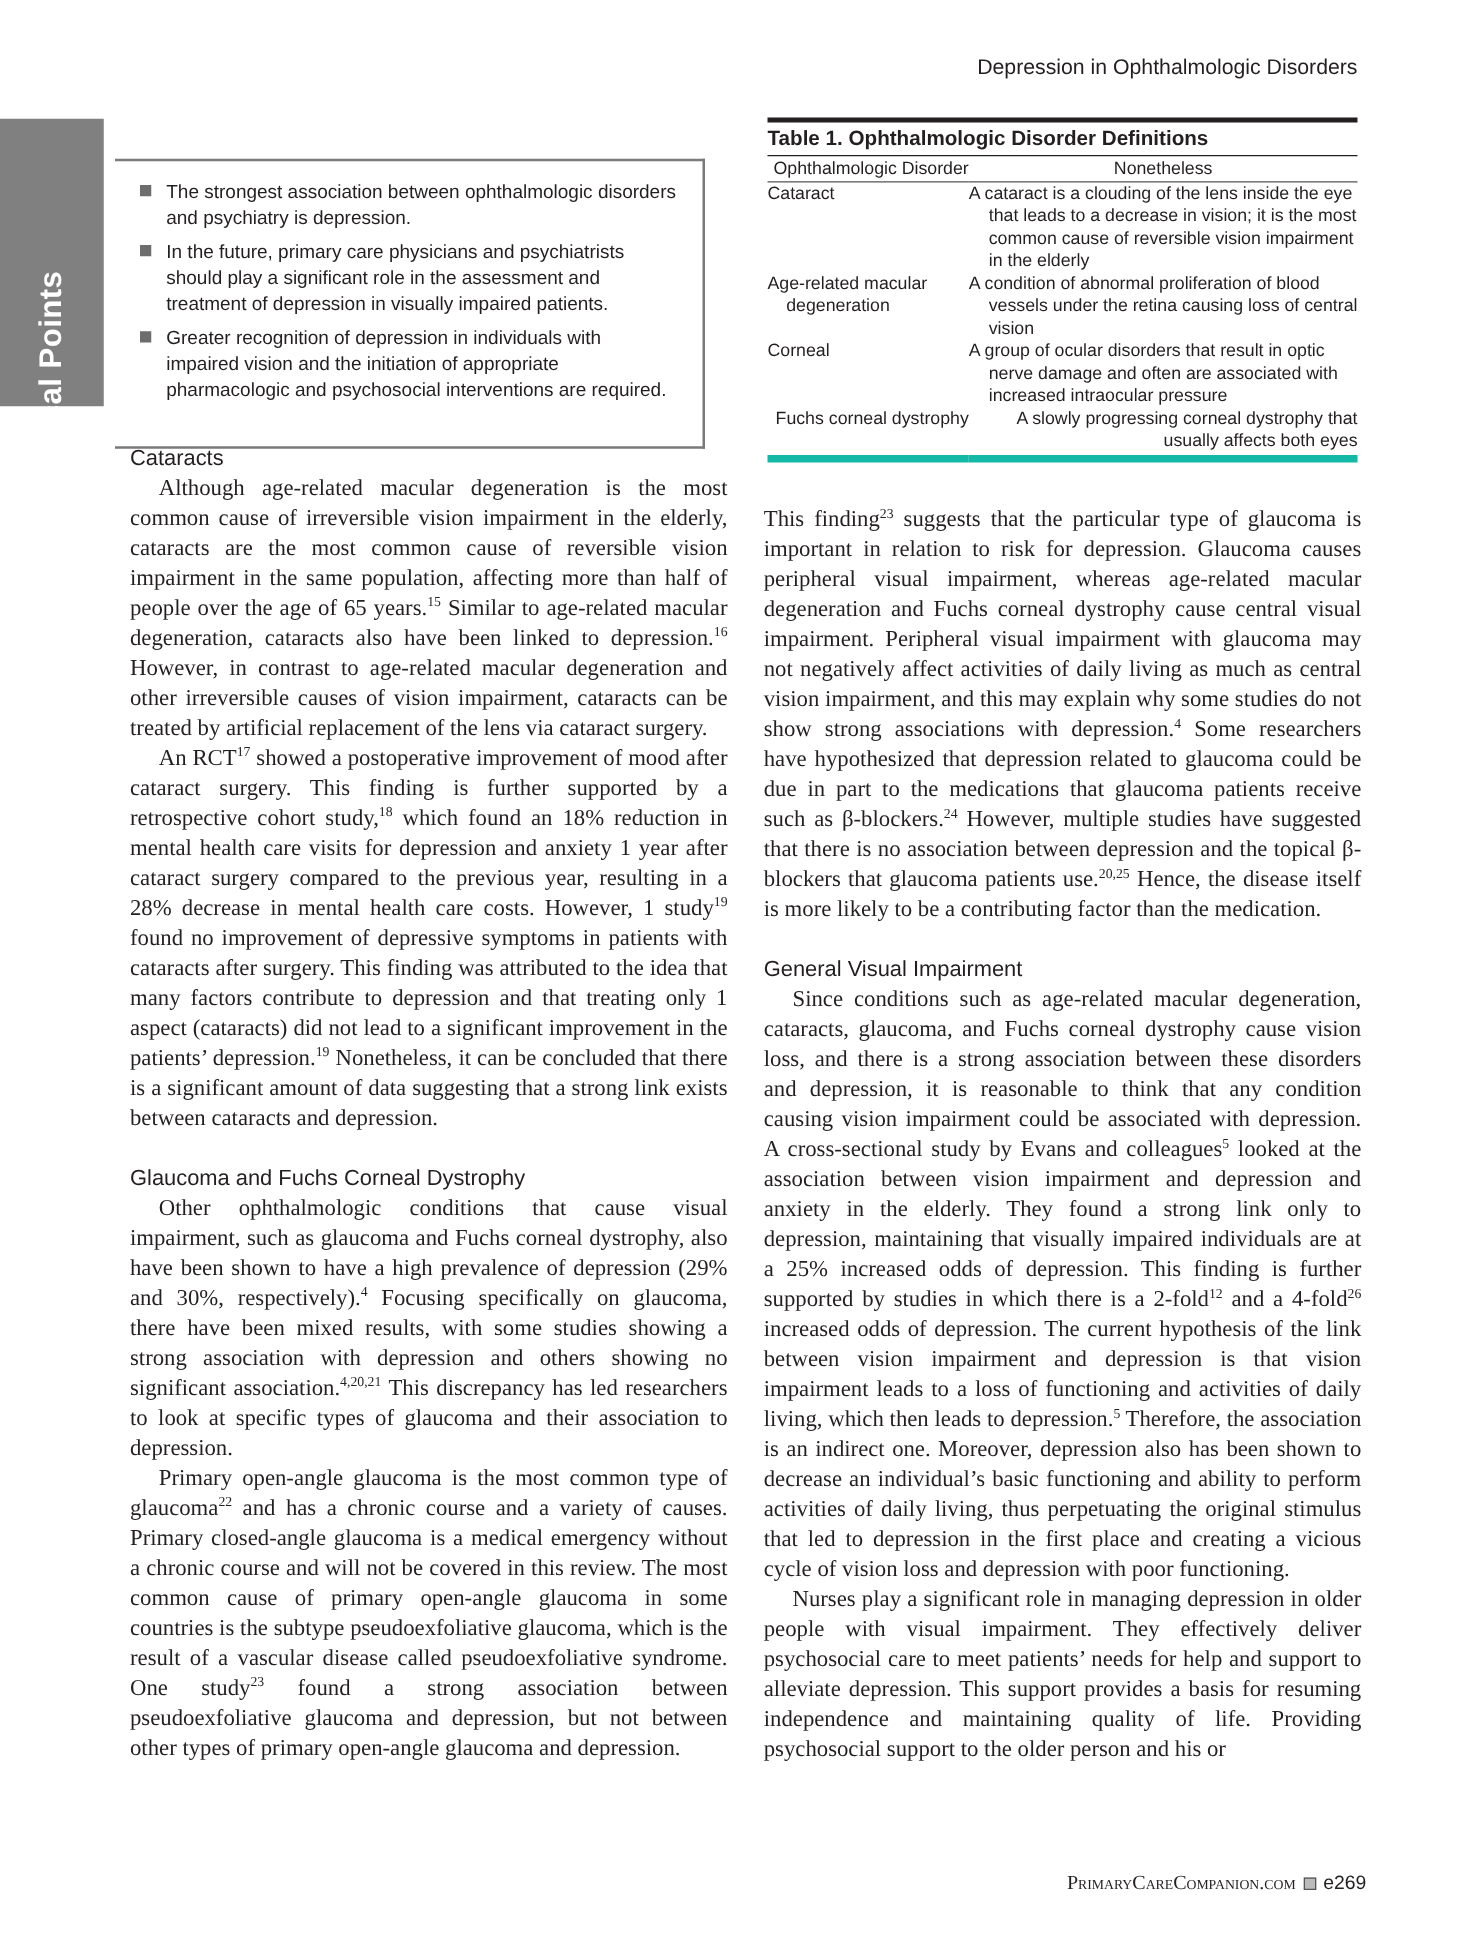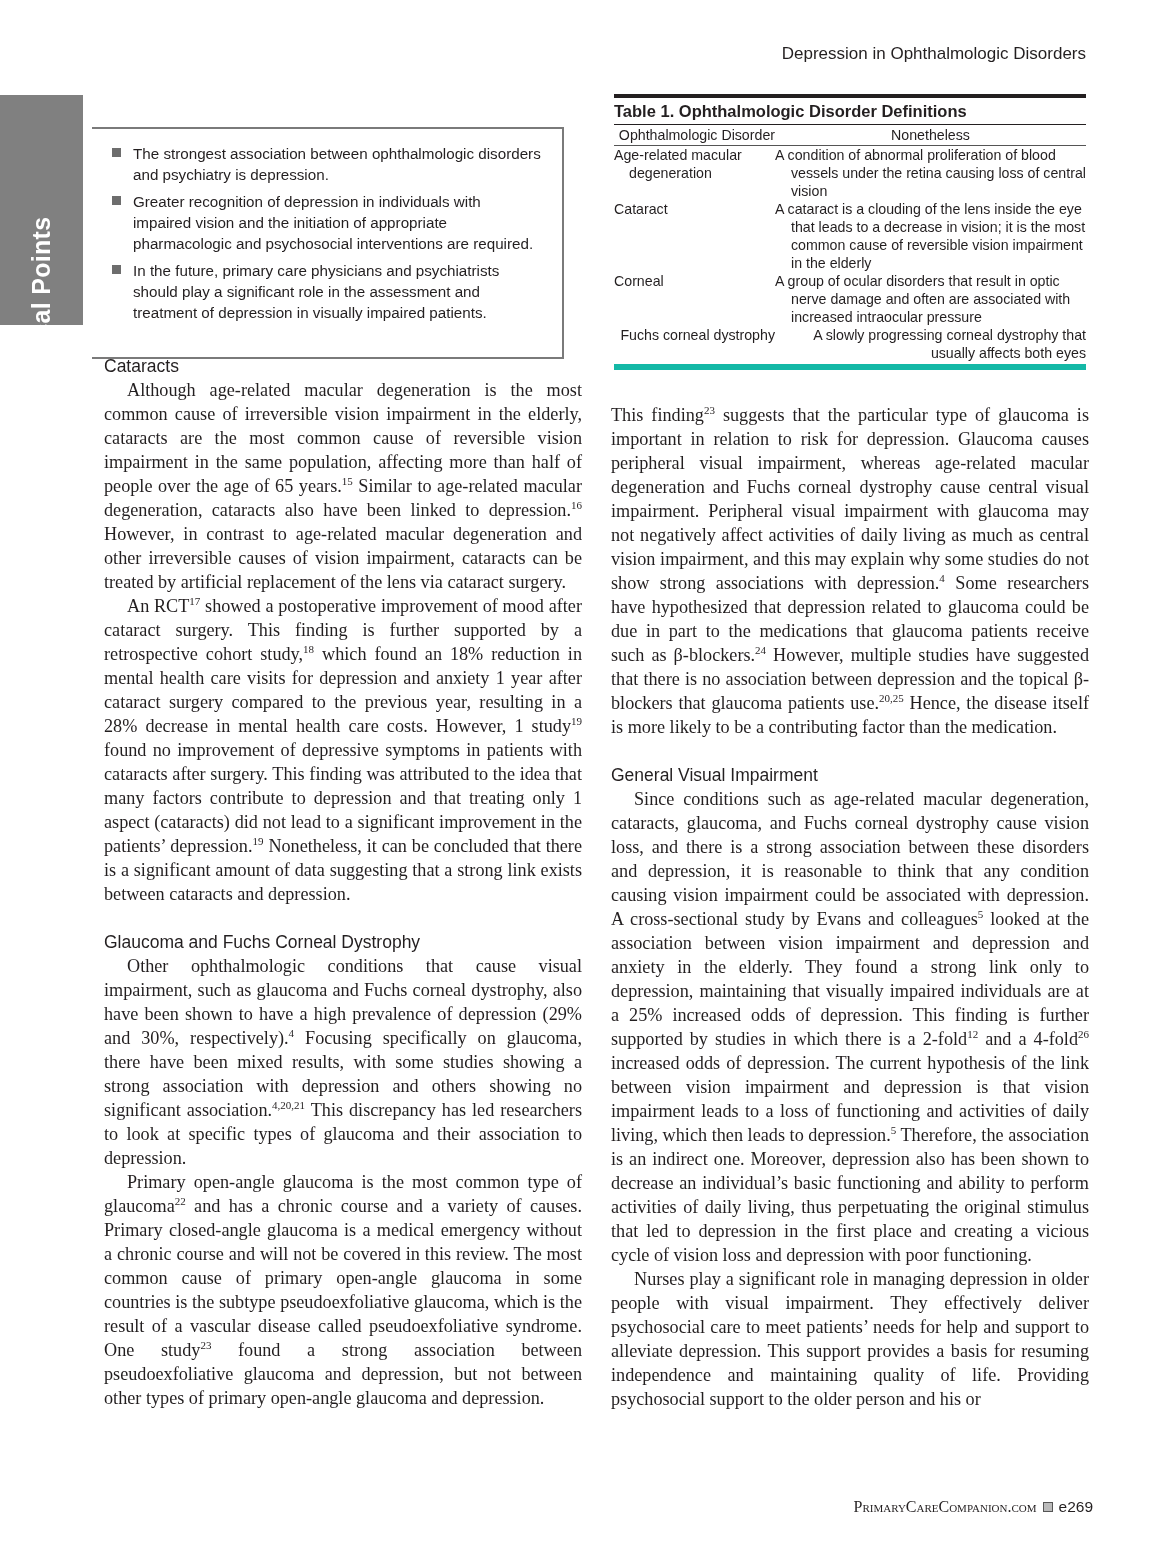--- a/index.html
+++ b/index.html
@@ -50,43 +50,43 @@
 <body>
 
 <div id="running-head" class="sans">Depression in Ophthalmologic Disorders</div>
 
 <div id="cp-tab" class="sans">
   <div id="cp-tab-label">Clinical Points</div>
 </div>
 <div id="cp-box" class="sans">
   <ul id="cp-list">
     <li><span class="sq"></span><span>The strongest association between ophthalmologic disorders and psychiatry is depression.</span></li>
+    <li><span class="sq"></span><span>In the future, primary care physicians and psychiatrists should play a significant role in the assessment and treatment of depression in visually impaired patients.</span></li>
     <li><span class="sq"></span><span>Greater recognition of depression in individuals with impaired vision and the initiation of appropriate pharmacologic and psychosocial interventions are required.</span></li>
-    <li><span class="sq"></span><span>In the future, primary care physicians and psychiatrists should play a significant role in the assessment and treatment of depression in visually impaired patients.</span></li>
   </ul>
 </div>
 
 <div id="table1" class="sans">
   <div class="topbar"></div>
   <div class="caption">Table 1. Ophthalmologic Disorder Definitions</div>
   <table>
     <thead>
       <tr>
         <th style="width:146px">Ophthalmologic Disorder</th>
         <th class="def">Nonetheless</th>
       </tr>
     </thead>
     <tbody>
       <tr>
+        <td class="dis">Cataract</td>
+        <td class="def">A cataract is a clouding of the lens inside the eye that leads to a decrease in vision; it is the most common cause of reversible vision impairment in the elderly</td>
+      </tr>
+      <tr>
         <td class="dis">Age-related macular degeneration</td>
         <td class="def">A condition of abnormal proliferation of blood vessels under the retina causing loss of central vision</td>
-      </tr>
-      <tr>
-        <td class="dis">Cataract</td>
-        <td class="def">A cataract is a clouding of the lens inside the eye that leads to a decrease in vision; it is the most common cause of reversible vision impairment in the elderly</td>
       </tr>
       <tr>
         <td class="dis">Corneal</td>
         <td class="def">A group of ocular disorders that result in optic nerve damage and often are associated with increased intraocular pressure</td>
       </tr>
       <tr class="last">
         <td class="dis">Fuchs corneal dystrophy</td>
         <td class="def">A slowly progressing corneal dystrophy that usually affects both eyes</td>
       </tr>
     </tbody>

